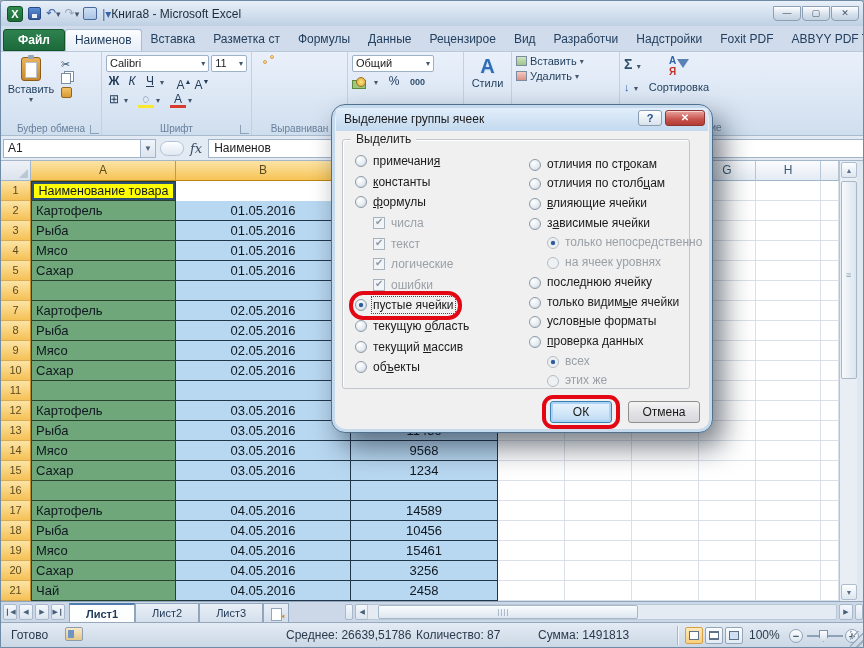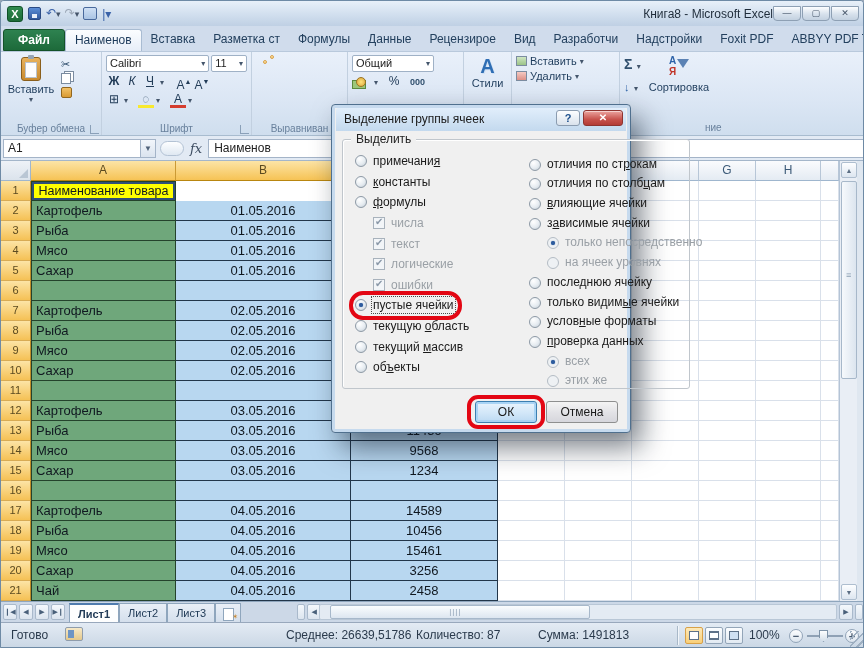--- a/index.html
+++ b/index.html
@@ -13,21 +13,21 @@
   .qat{display:flex;align-items:center;gap:5px;}
   .excel-logo{width:16px;height:16px;background:linear-gradient(#2f8a4e,#1d6b38);border:1px solid #0f5128;
     border-radius:3px;color:#fff;font-size:11px;font-weight:bold;text-align:center;line-height:14px;}
   .qat-btn{font-size:12px;color:#3a62a8;line-height:16px;}
   .save-icon{width:13px;height:13px;background:linear-gradient(#5b8dd6,#33599c);border:1px solid #2a4a84;border-radius:2px;position:relative;}
   .save-icon:before{content:"";position:absolute;left:3px;top:6px;right:3px;bottom:1px;background:#e8eef8;}
   .redo{color:#9aa6b5;}
   .qat-grid{width:14px;height:13px;border:1px solid #49699c;background:
      linear-gradient(#cfe0f4,#aac4e4);border-radius:2px;}
   .qat-more{color:#44546a;font-size:9px;letter-spacing:-1px;}
-  #win-title{flex:1;text-align:right;font-size:12px;color:#1f2c3a;}
+  #win-title{flex:1;text-align:left;font-size:12px;color:#1f2c3a;}
   .winbtns{display:flex;gap:1px;}
   .winbtn{width:28px;height:15px;border:1px solid #8ea0b4;border-radius:0 0 4px 4px;
     background:linear-gradient(#fdfeff,#d7e1ec 55%,#c3d1e0);color:#47576a;font-size:9px;line-height:13px;text-align:center;}
 
   
   #tabstrip{position:absolute;left:0;top:25px;width:864px;height:25px;background:#d0dcec;display:flex;align-items:flex-end;padding:0 2px;}
   #filetab{height:22px;padding:0 14px;background:linear-gradient(#2e8250,#1d6a3a);border:1px solid #145229;
     border-radius:3px 3px 0 0;color:#fff;font-size:12px;font-weight:bold;line-height:20px;}
   .rtab{height:22px;padding:0 9px;font-size:12px;color:#23405e;line-height:21px;white-space:nowrap;}
   .rtab.active{background:linear-gradient(#fbfdff,#e7eef8);border:1px solid #a9bcd2;border-bottom:none;border-radius:3px 3px 0 0;color:#1d3least;color:#1d3least;}
@@ -107,21 +107,21 @@
   
   #vscroll{position:absolute;left:838px;top:0;width:18px;height:440px;background:#e9eef5;border-left:1px solid #b4c4d6;}
   .vbtn{position:absolute;left:1px;width:16px;height:16px;background:linear-gradient(#fdfeff,#dde6f0);border:1px solid #aebecf;border-radius:2px;color:#5b6e84;font-size:7px;text-align:center;line-height:15px;}
   #vthumb{position:absolute;left:1px;top:20px;width:16px;height:198px;background:linear-gradient(90deg,#f6f9fc,#dce5ef);border:1px solid #a7b8ca;border-radius:2px;}
   #vthumb:after{content:"≡";position:absolute;left:4px;top:88px;font-size:9px;color:#8da0b4;}
   #grid-right-gutter{position:absolute;left:856px;top:0;width:8px;height:440px;background:#dfe7f0;}
 
   
   #tabsrow{position:absolute;left:0;top:600px;width:864px;height:21px;background:#ccd8e7;border-top:1px solid #8fa6bd;display:flex;align-items:stretch;}
   .navb{width:14px;margin:2px 0 2px 2px;background:linear-gradient(#f4f8fc,#dce5ef);border:1px solid #a9b9cb;border-radius:2px;font-size:7px;color:#49607a;text-align:center;line-height:14px;}
-  .stab{margin-top:1px;padding:0 8px;font-size:11px;color:#223c58;background:linear-gradient(#e9eff7,#d4dfec);border:1px solid #8fa6bd;border-bottom:none;line-height:18px;}
+  .stab{margin-top:1px;padding:0 16px;font-size:11px;color:#223c58;background:linear-gradient(#e9eff7,#d4dfec);border:1px solid #8fa6bd;border-bottom:none;line-height:18px;}
   .stab.active{background:#fdfefe;font-weight:bold;border-top:2px solid #4f7cae;}
   .instab{width:26px;margin-top:1px;background:linear-gradient(#e9eff7,#d4dfec);border:1px solid #8fa6bd;border-bottom:none;position:relative;}
   .instab:before{content:"";position:absolute;left:7px;top:4px;width:9px;height:11px;background:#fff;border:1px solid #8fa6bd;}
   .instab:after{content:"✶";position:absolute;right:2px;bottom:1px;font-size:7px;color:#c8862c;}
   #hscroll{position:relative;flex:1;}
   .hsb{position:absolute;top:2px;height:16px;background:linear-gradient(#f4f8fc,#dce5ef);border:1px solid #a9b9cb;border-radius:2px;font-size:7px;color:#49607a;text-align:center;line-height:14px;}
   #htrack{position:absolute;left:78px;right:28px;top:2px;height:16px;background:#e4ebf3;border:1px solid #b9c7d6;border-radius:2px;}
   #hthumb{position:absolute;left:10px;width:260px;top:0;height:14px;background:linear-gradient(#fbfdfe,#dde6f0);border:1px solid #a7b8ca;border-radius:2px;}
   #hthumb:after{content:"||||";position:absolute;left:118px;top:1px;font-size:8px;color:#8da0b4;letter-spacing:1px;}
 
@@ -134,22 +134,22 @@
   .viewb{position:absolute;top:4px;width:18px;height:17px;border:1px solid #93a5b8;border-radius:2px;background:linear-gradient(#fbfdff,#e2eaf2);}
   .viewb.on{background:linear-gradient(#fde9b8,#f9cf79);border-color:#d8a148;}
   .viewb i{position:absolute;left:3px;top:3px;right:3px;bottom:3px;border:1px solid #5d7188;background:#fff;}
   .zoombtn{position:absolute;top:6px;width:14px;height:14px;border-radius:50%;background:linear-gradient(#fdfeff,#dbe4ee);border:1px solid #92a4b8;color:#44566c;font-size:11px;line-height:12px;text-align:center;font-weight:bold;}
   #ztrack{position:absolute;left:806px;top:12px;width:36px;height:2px;background:#8fa1b5;}
   #zthumb{position:absolute;left:818px;top:7px;width:9px;height:12px;background:linear-gradient(#fdfeff,#d4dfe9);border:1px solid #7e93a8;clip-path:polygon(0 0,100% 0,100% 60%,50% 100%,0 60%);}
   #grip{position:absolute;right:1px;top:8px;width:14px;height:16px;background:
     repeating-linear-gradient(135deg,#9fb0c2 0 2px,rgba(0,0,0,0) 2px 5px);}
 
   
-  #dialog{position:absolute;left:330px;top:103px;width:300px;height:329px;z-index:60;
-    background:#f0f0f0;border:1px solid #50708e;border-radius:4px;
+  #dialog{position:absolute;left:330px;top:103px;width:382px;height:329px;z-index:60;
+    background:#f0f0f0;border:1px solid #50708e;border-radius:14px;
     box-shadow:inset 0 0 0 3px #c6daee, 10px 14px 28px rgba(10,20,35,.55);}
   #dlg-title{position:absolute;left:4px;top:3px;right:4px;height:23px;
     background:linear-gradient(#e1eefb,#c3d9ee);border-radius:3px 3px 0 0;
     font-size:12px;color:#1a1a1a;line-height:23px;padding-left:8px;}
   #dlg-close{position:absolute;right:7px;top:5px;width:40px;height:16px;border-radius:3px;
     background:linear-gradient(#eca5a0,#c7524c 60%,#b33c36);border:1px solid #8e3430;color:#fff;
     font-size:10px;font-weight:bold;text-align:center;line-height:14px;box-shadow:inset 0 1px 0 rgba(255,255,255,.5);}
   #dlg-help{position:absolute;right:50px;top:5px;width:24px;height:16px;border-radius:3px;
     background:linear-gradient(#fdfeff,#d9e2ec);border:1px solid #8b9cb0;color:#1c4f8c;
     font-size:11px;font-weight:bold;text-align:center;line-height:14px;}
@@ -166,21 +166,21 @@
   .ctl{width:12px;height:12px;flex:0 0 12px;position:relative;}
   .ctl.radio{border-radius:50%;background:radial-gradient(circle at 35% 30%,#fff,#e6ecf1 55%,#bfc9d2);border:1px solid #8e9aa6;}
   .ctl.radio.dis{border-color:#b4bcc4;background:#eef1f4;}
   .ctl.radio.sel:after{content:"";position:absolute;left:3px;top:3px;width:4px;height:4px;border-radius:50%;background:#2d5c9e;box-shadow:0 0 1px #2d5c9e;}
   .ctl.check{background:#f2f5f8;border:1px solid #a8b2bc;}
   .ctl.check.on:after{content:"✔";position:absolute;left:1px;top:-2px;font-size:10px;color:#8a98a8;}
   .opt.foc .lbl{outline:1px dotted #4a4a4a;outline-offset:1px;}
   .opt u{text-decoration:underline;}
   .opt.ann:before{content:"";position:absolute;left:-6px;right:-8px;top:-4px;bottom:-4px;
     border:4px solid #e30613;border-radius:14px;pointer-events:none;}
-  #dlg-btns{position:absolute;right:12px;bottom:9px;display:flex;gap:9px;margin-left:10px;}
+  #dlg-btns{position:absolute;right:12px;bottom:9px;display:flex;gap:16px;margin-left:10px;}
   .dbtn{height:22px;font-size:12px;color:#1a1a1a;text-align:center;line-height:20px;border-radius:3px;
     border:1px solid #8e8f8f;background:linear-gradient(#f4f4f4,#e2e2e6 55%,#d6d6dc);}
   #btn-ok{width:62px;border:1px solid #3c7fb1;box-shadow:inset 0 0 0 2px #a9d4f5;background:linear-gradient(#eaf4fd,#d2e7f8 55%,#bcd9f2);}
   #btn-cancel{width:72px;text-align:center;}
   #ok-wrap{position:relative;}
   #ok-wrap:before{content:"";position:absolute;left:-8px;right:-8px;top:-6px;bottom:-6px;
     border:4px solid #e30613;border-radius:11px;pointer-events:none;}
   .ribbon-partial{position:absolute;font-size:10px;color:#68809c;}
 </style>
 </head>

